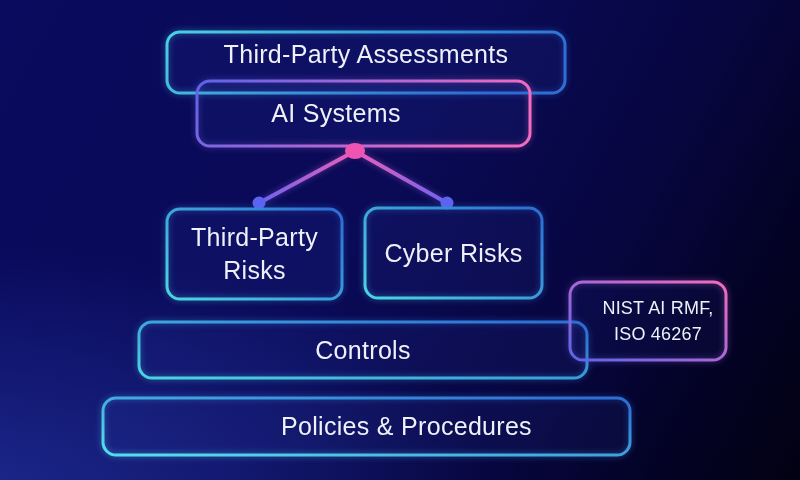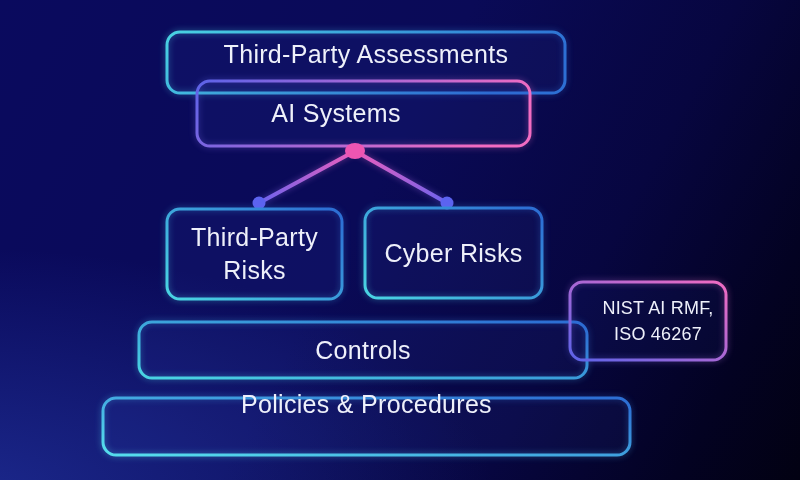--- a/index.html
+++ b/index.html
@@ -124,15 +124,15 @@
 
   <div class="lbl" style="left:139px; top:322px; width:448px; height:56px;">Controls</div>
 
   <div class="lbl" style="left:365px; top:208px; width:177px; height:90px;">Cyber Risks</div>
 
   <div class="lbl small" style="left:570px; top:282px; width:176px; height:78px;">
     <span>NIST AI RMF,</span>
     <span>ISO 46267</span>
   </div>
 
-  <div class="lbl" style="left:103px; top:376px; width:527px; height:57px;">Policies &amp; Procedures</div>
+  <div class="lbl" style="left:103px; top:398px; width:527px; height:57px;padding-left:40px;">Policies &amp; Procedures</div>
 
 </div>
 
 </body></html>

